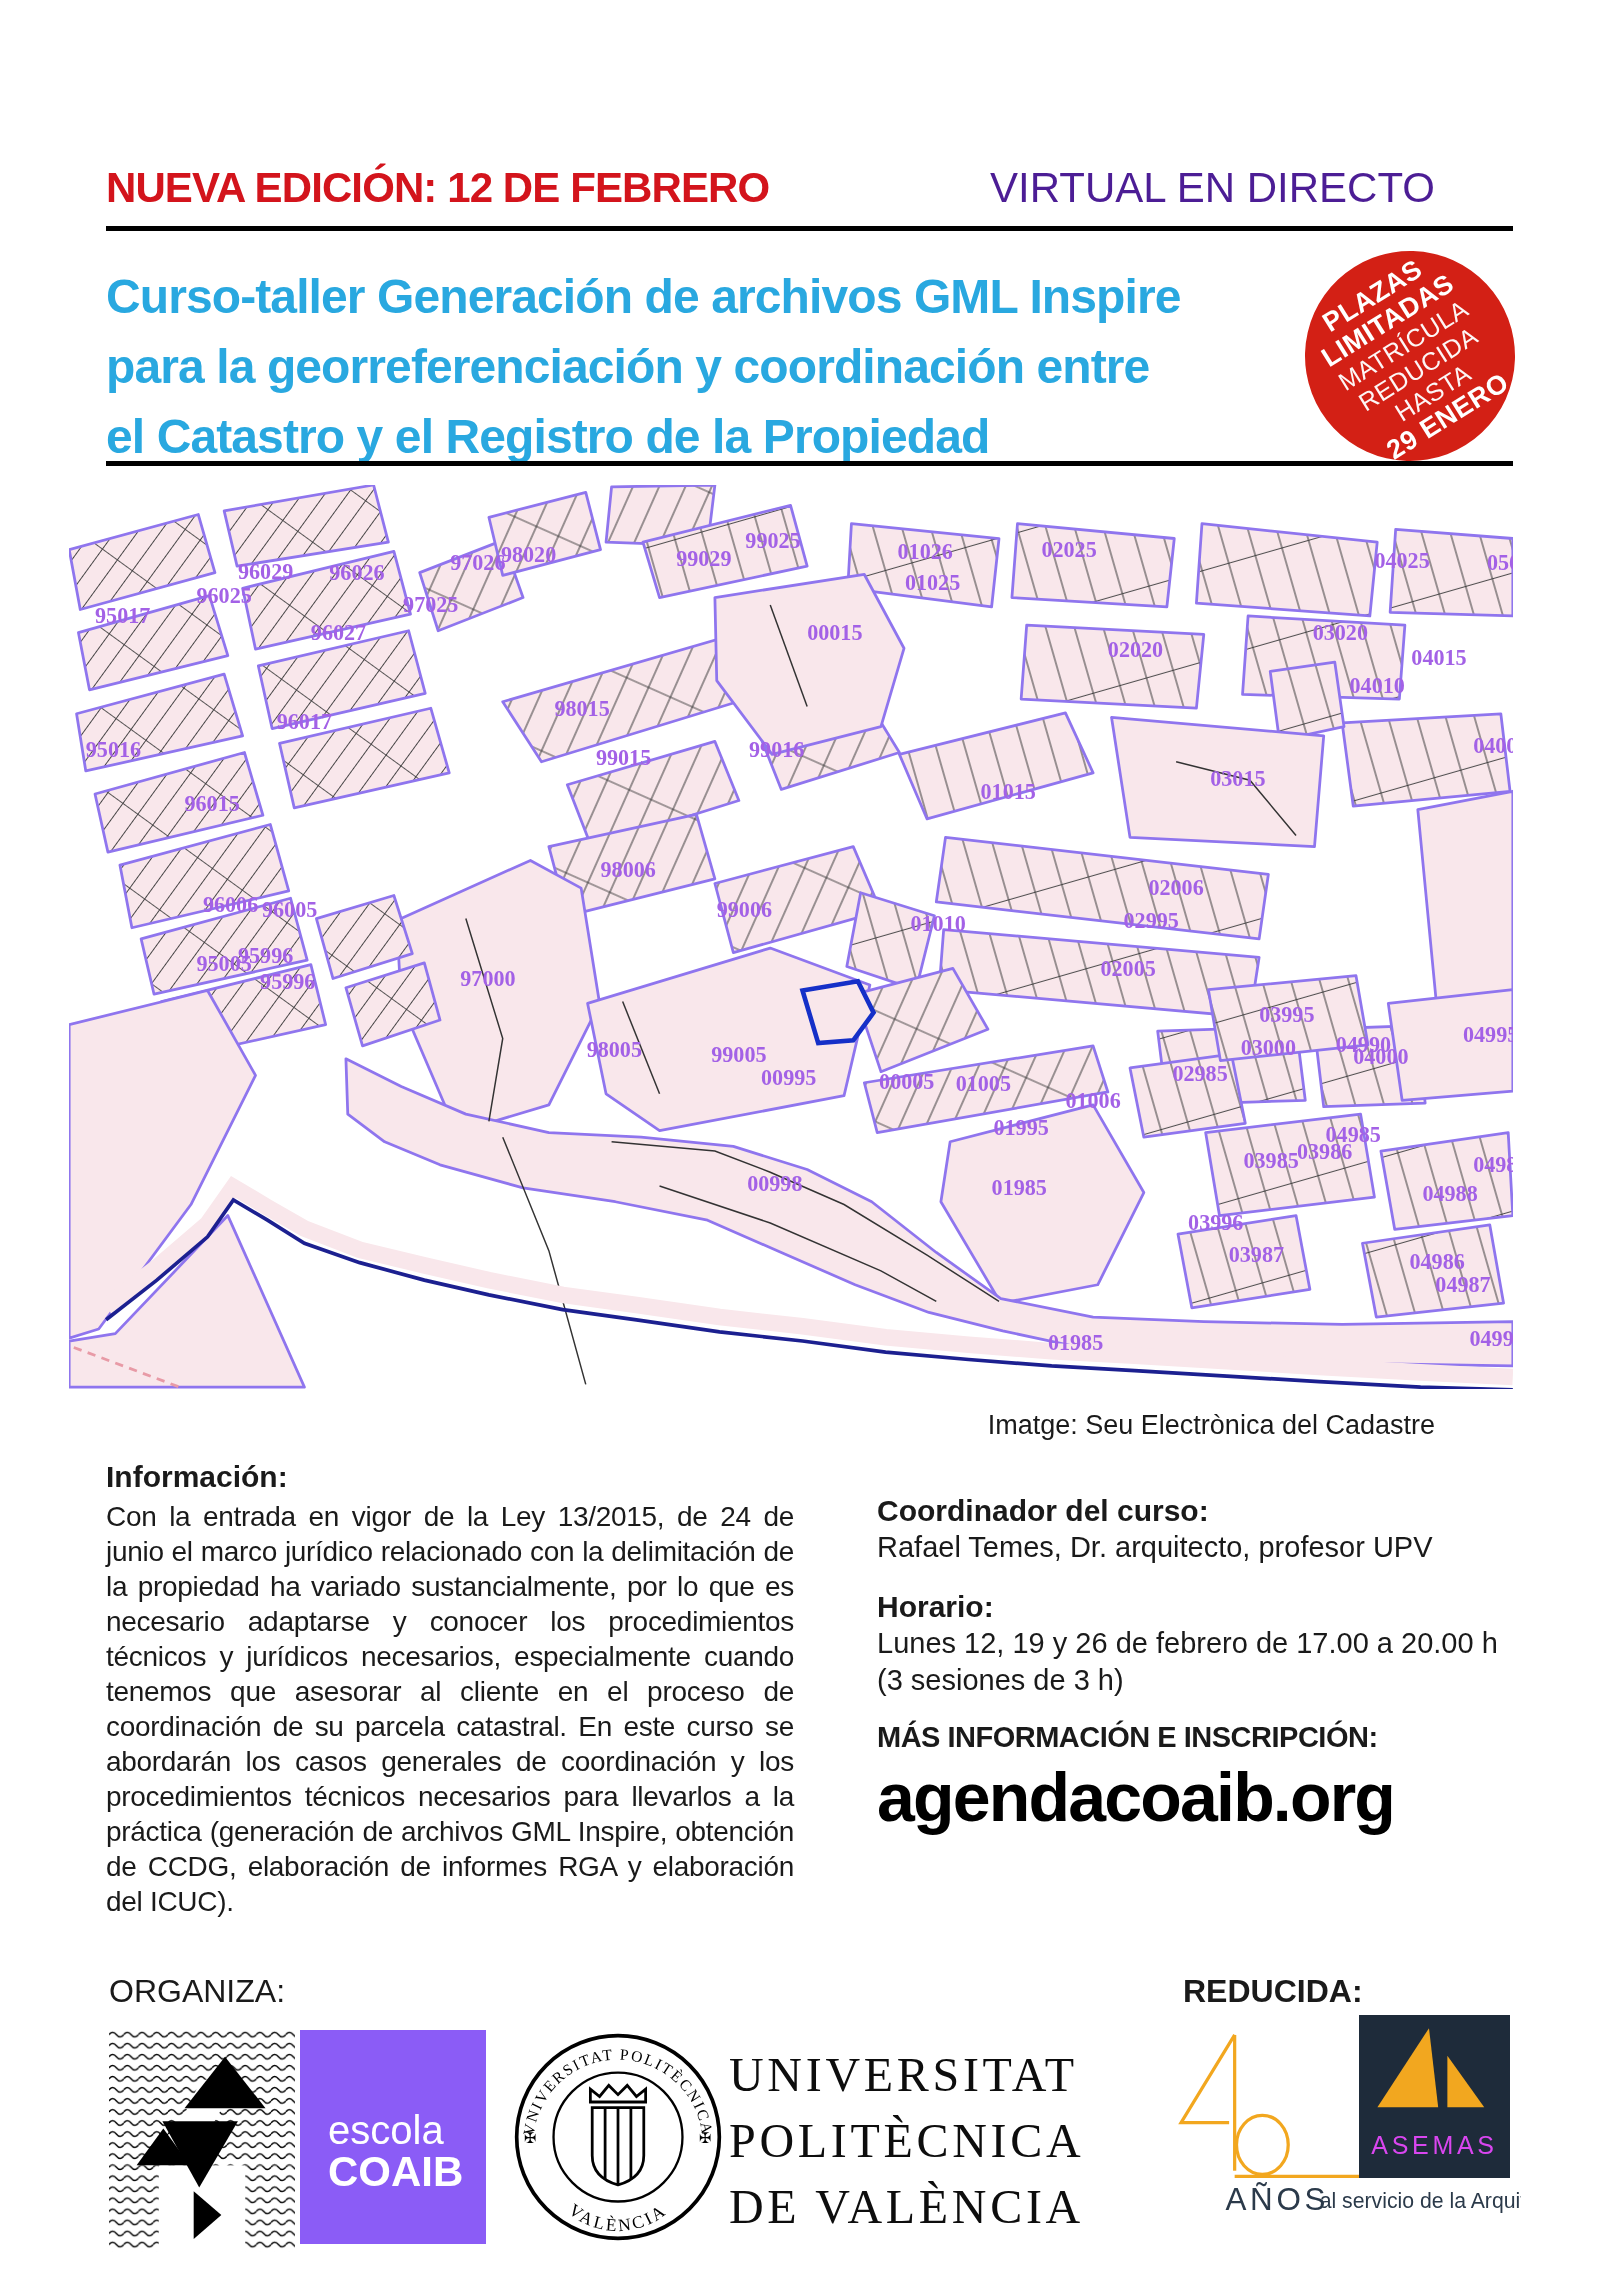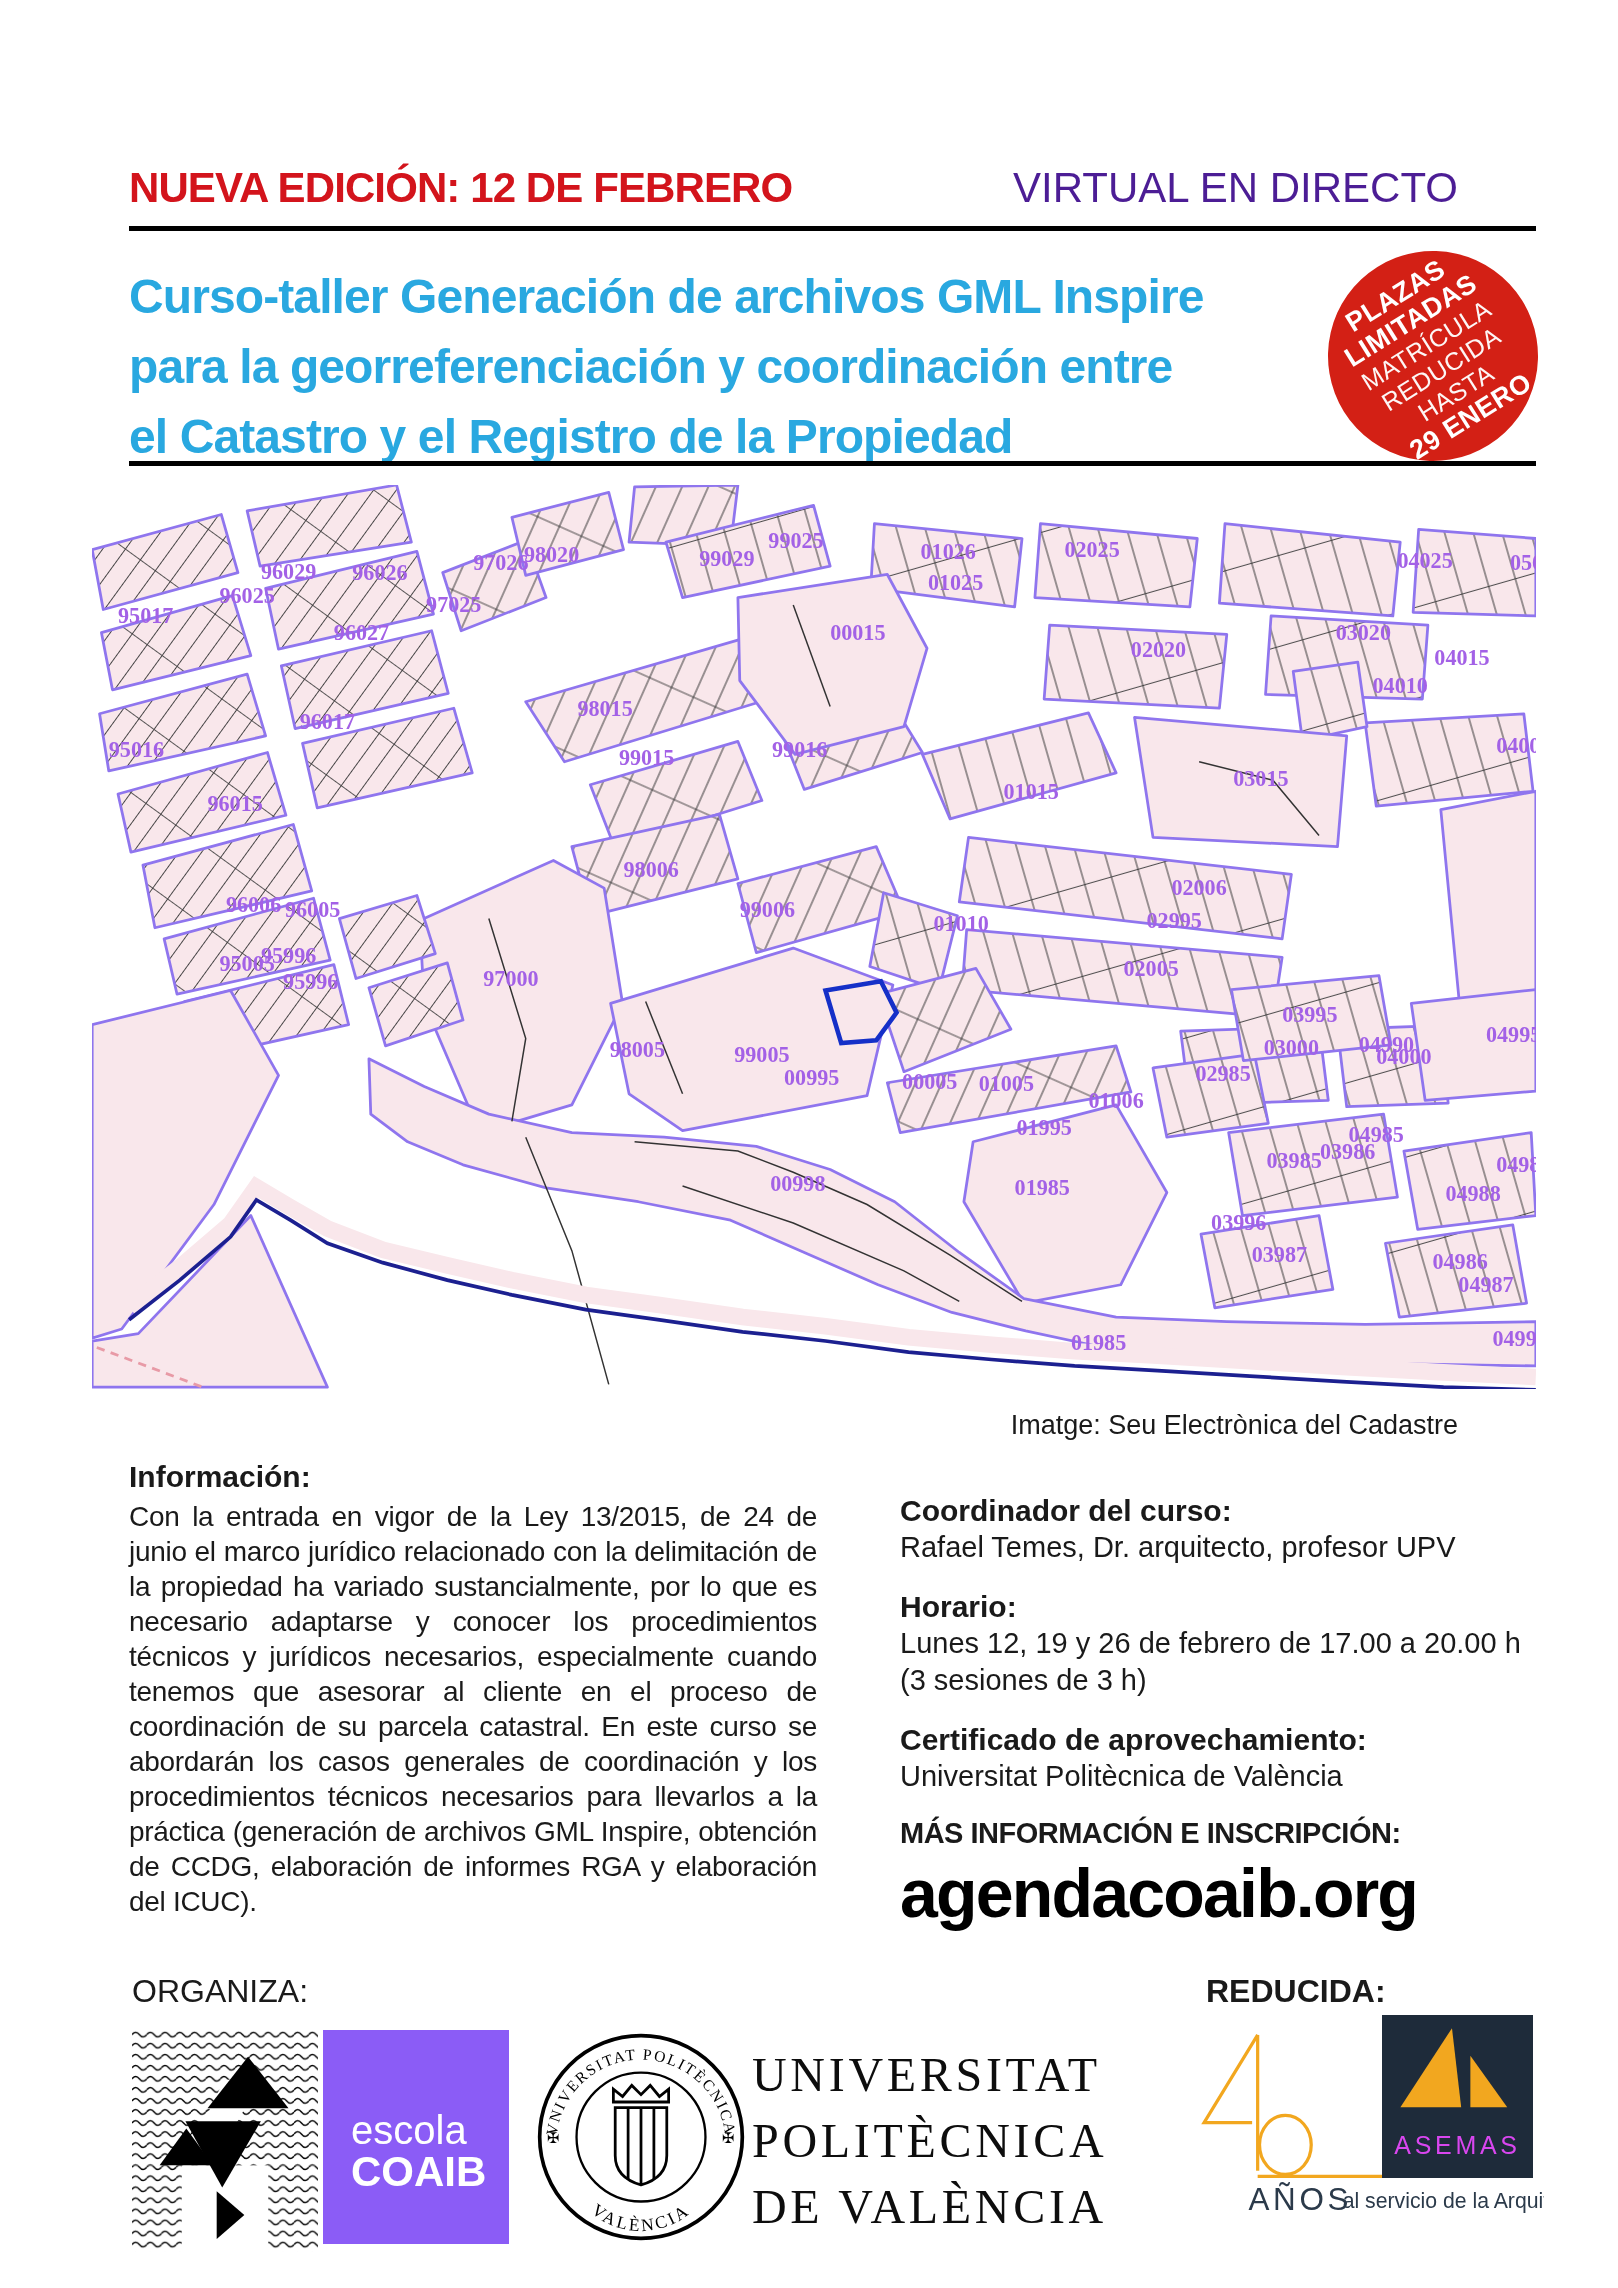--- a/index.html
+++ b/index.html
@@ -1,17 +1,17 @@
 <!DOCTYPE html>
 <html style="font-size:14.8px"><head>
 <meta charset="utf-8">
 <style>
   html,body{margin:0;padding:0;background:#ffffff;}
   .page{position:relative;width:1540px;height:2289px;background:#ffffff;overflow:hidden;
-        font-family:"Liberation Sans",sans-serif;color:#1a1a1a;margin-left:23px;}
+        font-family:"Liberation Sans",sans-serif;color:#1a1a1a;}
 
   
   .hdr-left{position:absolute;left:106px;top:164px;font-size:42px;font-weight:bold;
             color:#d3141c;letter-spacing:-0.9px;}
   .hdr-right{position:absolute;right:105px;top:164px;font-size:42px;font-weight:500;
              color:#4c1d95;letter-spacing:0;}
   .rule{position:absolute;left:106px;width:1407px;height:4.6px;background:#000;}
   .rule1{top:226px;}
   .rule2{top:461px;}
 
@@ -275,24 +275,20 @@
     <div id="detail-groups">
         <div class="dgroup">
           <div class="dheading">Coordinador del curso:</div>
           <div class="dline">Rafael Temes, Dr. arquitecto, profesor UPV</div>
         </div>
         <div class="dgroup">
           <div class="dheading">Horario:</div>
           <div class="dline">Lunes 12, 19 y 26 de febrero de 17.00 a 20.00 h</div>
           <div class="dline">(3 sesiones de 3 h)</div>
         </div>
-        <div class="dgroup">
-          <div class="dheading">Certificado de aprovechamiento:</div>
-          <div class="dline">Universitat Politècnica de València</div>
-        </div>
       </div>
     <div class="more-info">MÁS INFORMACIÓN E INSCRIPCIÓN:</div>
     <div class="website">agendacoaib.org</div>
   </div>
 
   <div class="org-label">ORGANIZA:</div>
   <div class="pat-label">REDUCIDA:</div>
 
   <div class="coaib-mark">
     <svg width="186" height="223" viewBox="0 0 202 242">

